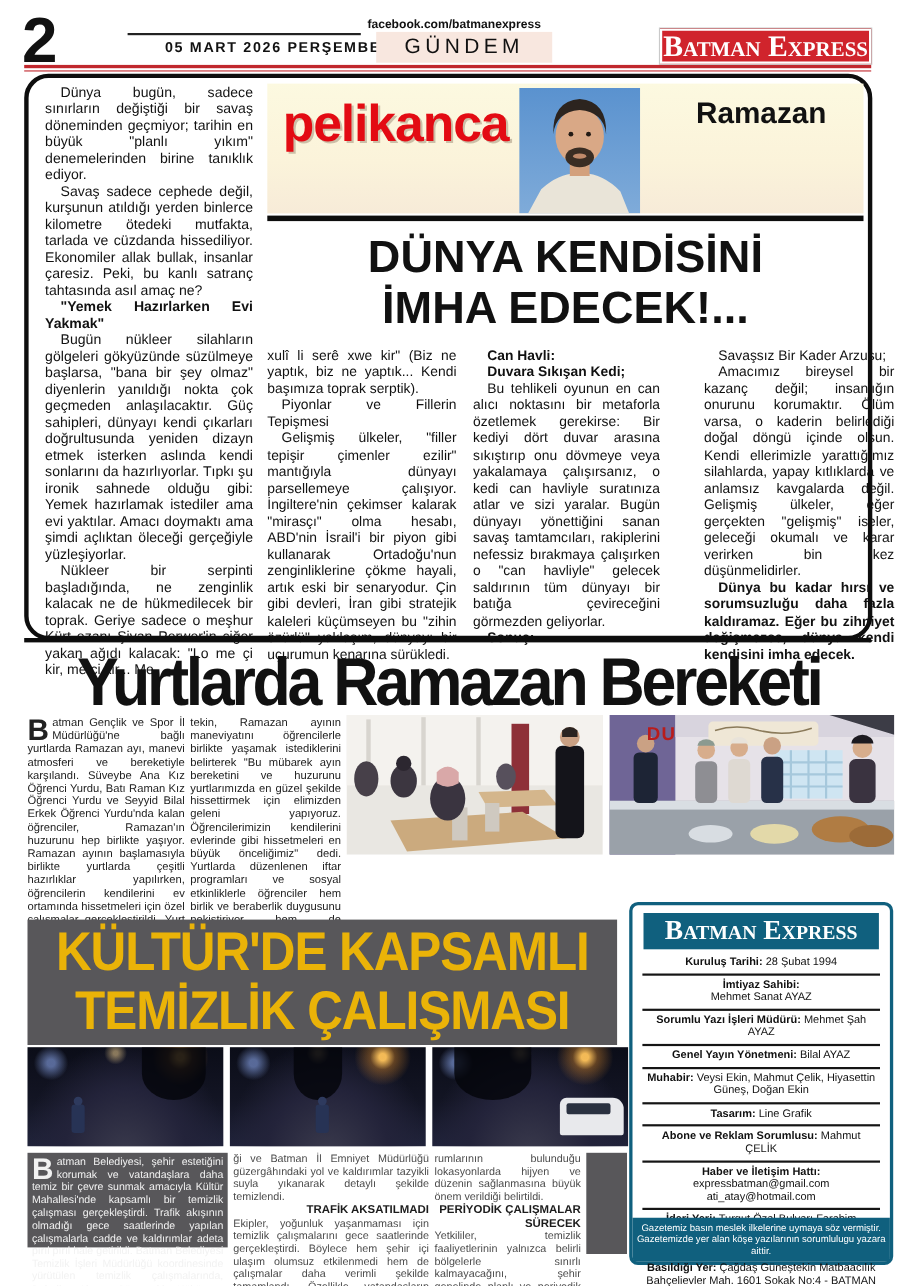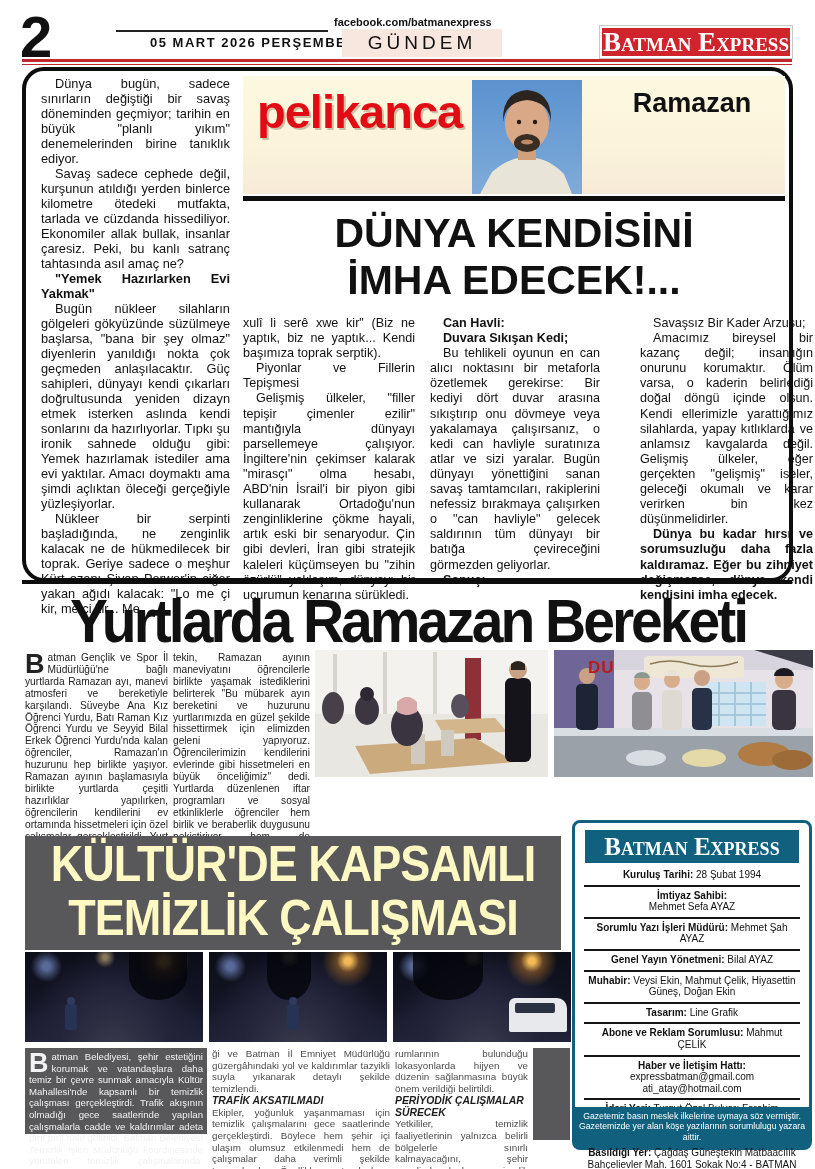--- a/index.html
+++ b/index.html
@@ -54,21 +54,21 @@
   .smalltxt{font-size:10.2px;line-height:11.9px;text-align:justify;color:#222;}
   #yurt-colA{left:25px;top:652px;width:143px;}
   #yurt-colB{left:173px;top:652px;width:137px;}
   .dropcap::first-letter{float:left;font-size:27px;line-height:22px;padding:1px 3px 0 0;
                          font-weight:bold;}
   #yurt-photo1{left:315px;top:650px;width:233px;height:127px;}
   #yurt-photo2{left:554px;top:650px;width:259px;height:127px;}
   #du-label{left:566px;top:658px;color:#b91c1c;font-weight:800;font-size:17px;letter-spacing:1px;margin-left:22px;}
 
   
-  #kultur-box{left:25px;top:836px;width:536px;height:114px;background:#58575a;color:#fef9c3;
+  #kultur-box{left:25px;top:836px;width:536px;height:114px;background:#58575a;color:#eab308;
               text-align:center;padding-top:2px;box-sizing:border-box;}
   .kline{font-size:45px;font-weight:800;line-height:54px;letter-spacing:-1px;
          transform:scaleY(1.1);transform-origin:center;}
 
   .night{top:952px;width:178px;height:90px;overflow:hidden;
      background:
       radial-gradient(circle at 78% 10%, rgba(255,195,90,.95) 0 2%, rgba(255,160,50,.35) 7%, transparent 16%),
       radial-gradient(circle at 12% 16%, rgba(150,180,255,.55) 0 2%, transparent 9%),
       radial-gradient(circle at 45% 6%, rgba(255,220,150,.5) 0 1.5%, transparent 8%),
       radial-gradient(ellipse at 50% 115%, #3c3c4e 0%, #23233a 45%, transparent 75%),
@@ -83,21 +83,21 @@
        border-radius:6px 10px 2px 2px;}
   .van::before{content:"";position:absolute;top:5px;left:6px;width:40px;height:10px;background:#2a3140;border-radius:2px;}
 
   
   #bot-left{left:25px;top:1048px;width:174px;height:80px;background:#58575a;color:#f2f2f2;
             font-size:9.6px;line-height:11.6px;text-align:justify;padding:3px 4px;}
   #bot-mid{left:212px;top:1048px;width:178px;font-size:9.8px;line-height:11.7px;
            text-align:justify;color:#4c4c4c;}
   #bot-right{left:395px;top:1048px;width:133px;font-size:9.8px;line-height:11.7px;
              text-align:justify;color:#4c4c4c;}
-  .bot-h{text-align:left;font-weight:bold;color:#1c1c1c;font-size:10.4px;font-style:italic;}
+  .bot-h{text-align:right;font-weight:bold;color:#1c1c1c;font-size:10.4px;}
   #bot-graybar{left:533px;top:1048px;width:37px;height:92px;background:#58575a;}
 
   
   #mast{left:572px;top:820px;width:240px;height:330px;border:3px solid #10607e;
         border-radius:8px;background:#fff;box-sizing:border-box;}
   #mast-logo{margin:7px 10px 3px;background:#10607e;color:#fff;text-align:center;
              font-family:"Liberation Serif",serif;font-variant:small-caps;font-weight:bold;
              font-size:25px;line-height:33px;}
   .mrow{margin:0 9px;padding:3px 2px 4px;text-align:center;font-size:10px;line-height:11.6px;
         border-bottom:2px solid #151515;}
@@ -278,21 +278,21 @@
 <div class="abs" id="bot-graybar"></div>
 
 <div class="abs" id="mast">
   <div id="mast-logo">Batman Express</div>
   <div class="mrow">
     <b>Kuruluş Tarihi:</b>
     <span>28 Şubat 1994</span>
   </div>
   <div class="mrow">
     <b>İmtiyaz Sahibi:</b><br>
-    <span>Mehmet Sefa AYAZ</span>
+    <span>Mehmet Sanat AYAZ</span>
   </div>
   <div class="mrow">
     <b>Sorumlu Yazı İşleri Müdürü:</b>
     <span>Mehmet Şah AYAZ</span>
   </div>
   <div class="mrow">
     <b>Genel Yayın Yönetmeni:</b>
     <span>Bilal AYAZ</span>
   </div>
   <div class="mrow">

